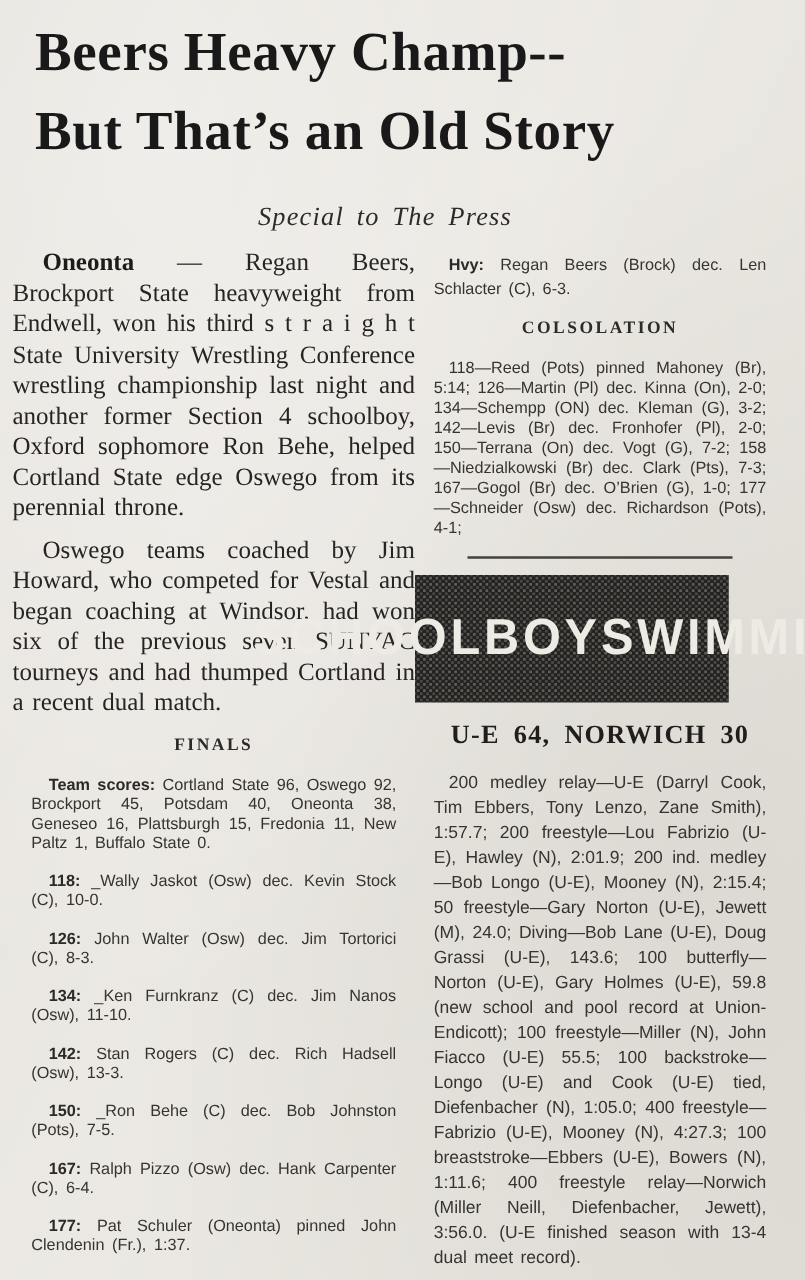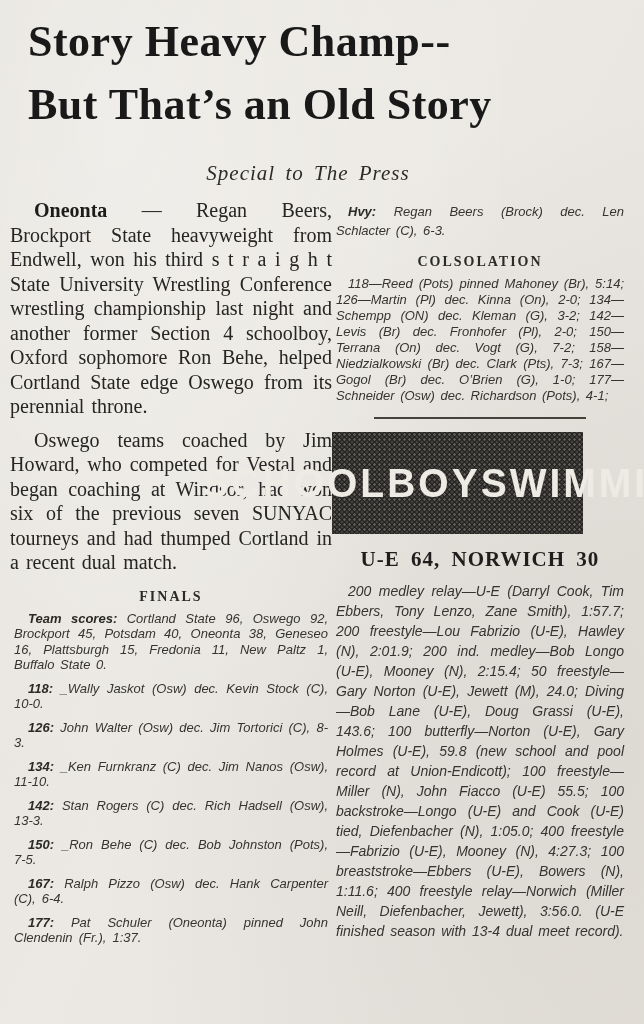--- a/index.html
+++ b/index.html
@@ -56,23 +56,22 @@
   }
   .serif + .serif{margin-top:9px;}
   .serif b{font-weight:bold;color:#1d1c1b;}
   
   .agate{
     font-family:"Liberation Sans", sans-serif;
     font-size:13px;
     line-height:15.5px;
     text-align:justify;
     word-spacing:2px;
-    margin:4px;
+    margin:15px;
     color:#36342f;
-    font-style:italic;
   }
   .agate b{font-weight:bold;color:#2b2a26;}
   .subhead-sans{
     font-family:Liberation Serif, serif;
     font-size:14px;
     font-weight:bold;
     letter-spacing:2px;
     text-align:center;
     color:#2c2b28;
     margin:14px 0 6px 0;
@@ -122,21 +121,21 @@
   }
   .swim{line-height:20px;text-indent:12px;font-size:14px;}
 </style>
 </head>
 <body>
 
 <div class="page">
 
   <header>
     <h1 class="headline">
-      <span class="hl">Story Heavy Champ--</span>
+      <span class="hl">Beers Heavy Champ--</span>
       <span class="hl">But That’s an Old Story</span>
     </h1>
     <div class="byline">Special to The Press</div>
   </header>
 
   <div class="cols">
 
     <div class="col-left">
       <p class="serif"><b>Oneonta</b><span> — Regan Beers, Brockport State heavyweight from Endwell, won his third s t r a i g h t State University Wrestling Conference wrestling championship last night and another former Section 4 schoolboy, Oxford sophomore Ron Behe, helped Cortland State edge Oswego from its perennial throne.</span></p>
       <p class="serif">Oswego teams coached by Jim Howard, who competed for Vestal and began coaching at Windsor, had won six of the previous seven SUNYAC tourneys and had thumped Cortland in a recent dual match.</p>

